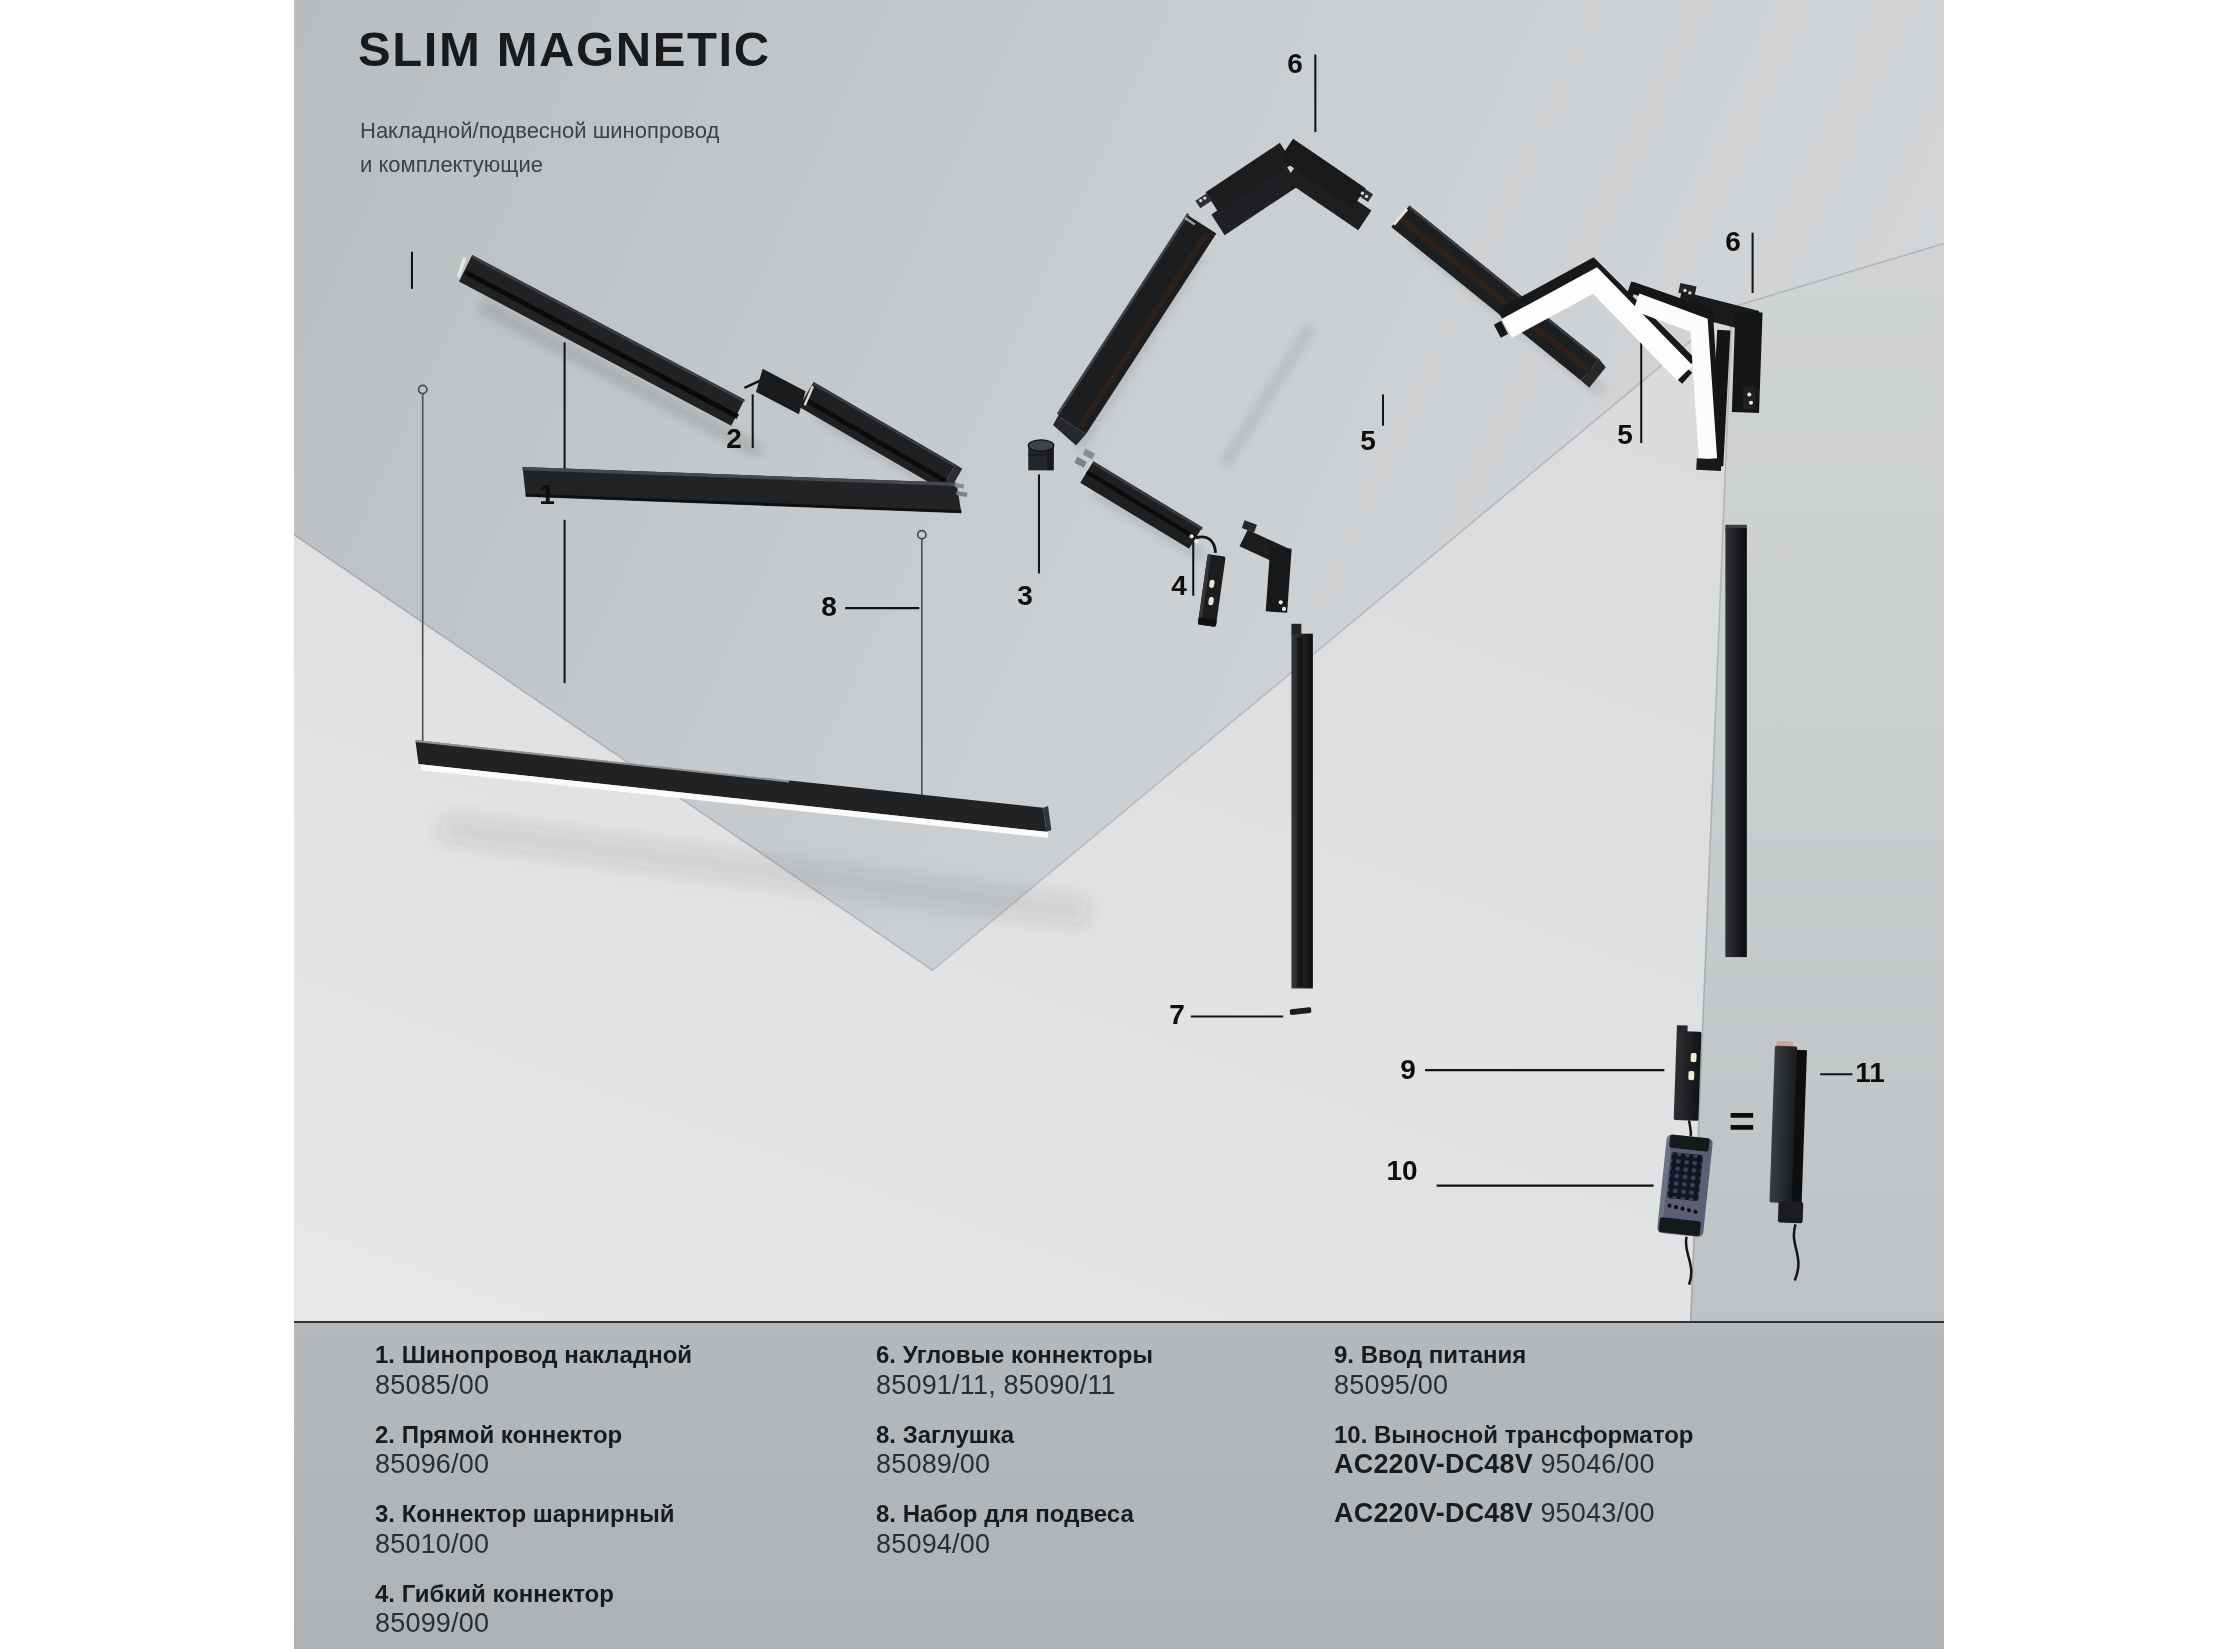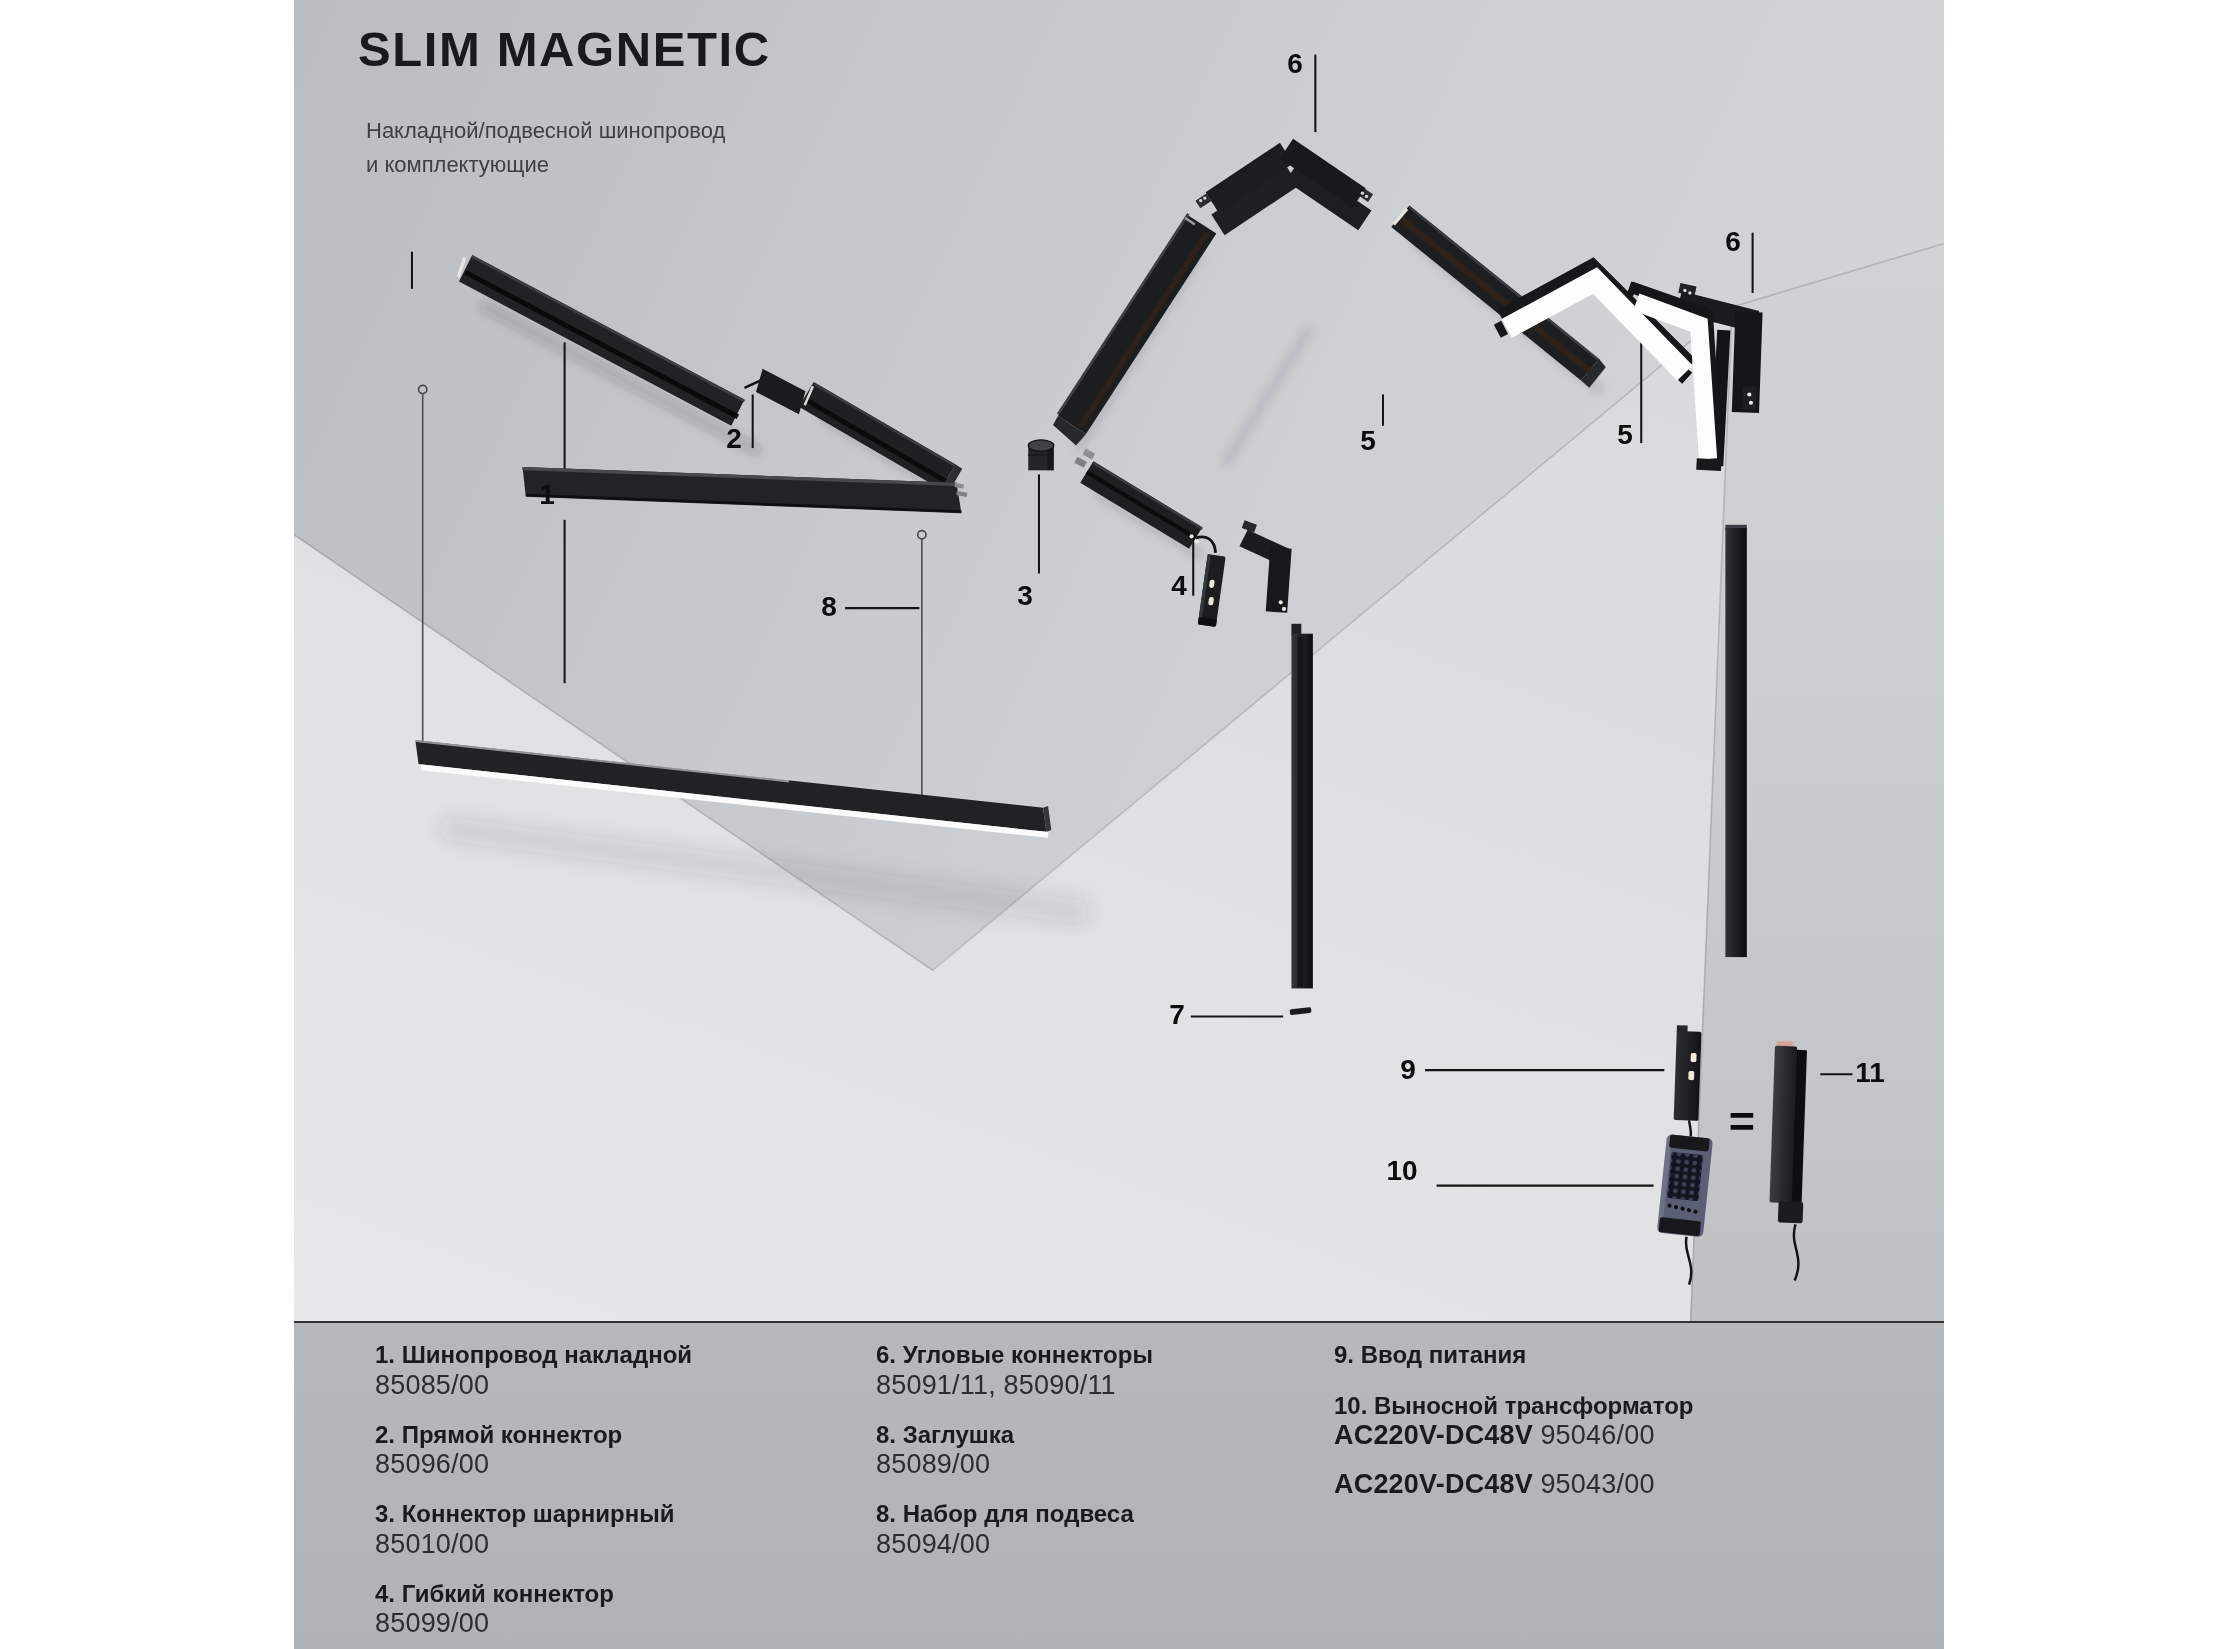--- a/index.html
+++ b/index.html
@@ -8,21 +8,21 @@
   .scene{position:absolute;left:294px;top:0;width:1650px;height:1321px;overflow:hidden;
          background:linear-gradient(200deg,#d4d6d8 0%,#dcdedf 45%,#e7e8e9 100%);}
   .ceiling{position:absolute;left:0;top:0;width:1650px;height:1321px;
          background:linear-gradient(115deg,#babdbf 0%,#cbced0 45%,#d8dadc 100%);
          clip-path:polygon(0px 0px,1650px 0px,1650px 243px,1438px 307px,638px 970px,0px 535px);}
   .rightwall{position:absolute;left:0;top:0;width:1650px;height:1321px;
          background:linear-gradient(180deg,#d3d5d7 0%,#cbcecf 55%,#bfc2c4 100%);
          clip-path:polygon(1438px 307px,1650px 243px,1650px 1321px,1396px 1321px);}
   svg.art{position:absolute;left:0;top:0;}
   .title{position:absolute;left:64px;top:21.4px;font-size:49px;font-weight:bold;letter-spacing:1.6px;color:#191a1c;}
-  .subtitle{position:absolute;left:72px;top:114px;font-size:22px;line-height:34px;color:#3e4043;}
+  .subtitle{position:absolute;left:66px;top:114px;font-size:22px;line-height:34px;color:#3e4043;}
   .co{position:absolute;transform:translate(-50%,-50%);font-size:28px;font-weight:bold;color:#0d0d0d;}
   .eq{position:absolute;transform:translate(-50%,-50%);font-size:45px;font-weight:bold;color:#0b0b0b;}
   .legend{position:absolute;left:294px;top:1321px;width:1650px;height:329px;
           background:linear-gradient(180deg,#b6b9bc 0%,#b0b3b6 100%);border-top:2.5px solid #313335;box-sizing:border-box;}
   .lcol{position:absolute;top:17.3px;width:462px;}
   .li{margin-bottom:20px;}
   .li-t{font-size:24px;font-weight:bold;color:#1a1b1d;line-height:30.5px;}
   .li-c{font-size:27px;color:#2c2d2f;line-height:29px;letter-spacing:0.2px;}
   .li-c .b{font-weight:bold;color:#1a1b1d;margin-right:7.4px;}
   .li-c .b:empty{display:none;margin:0;}
@@ -337,20 +337,21 @@
         <div class="li-c"><span>85089/00</span></div>
       </div>
       <div class="li">
         <div class="li-t">8. Набор для подвеса</div>
         <div class="li-c"><span>85094/00</span></div>
       </div>
     </div>
     <div class="lcol" style="left:1040px;width:528px;">
       <div class="li">
         <div class="li-t">9. Ввод питания</div>
+        <div class="li-c"><span>85095/00</span></div>
       </div>
       <div class="li">
         <div class="li-t">10. Выносной трансформатор</div>
         <div class="li-c"><span class="b">AC220V-DC48V</span><span>95046/00</span></div>
       </div>
       <div class="li">
         <div class="li-c"><span class="b">AC220V-DC48V</span><span>95043/00</span></div>
       </div>
     </div>
   </div>

